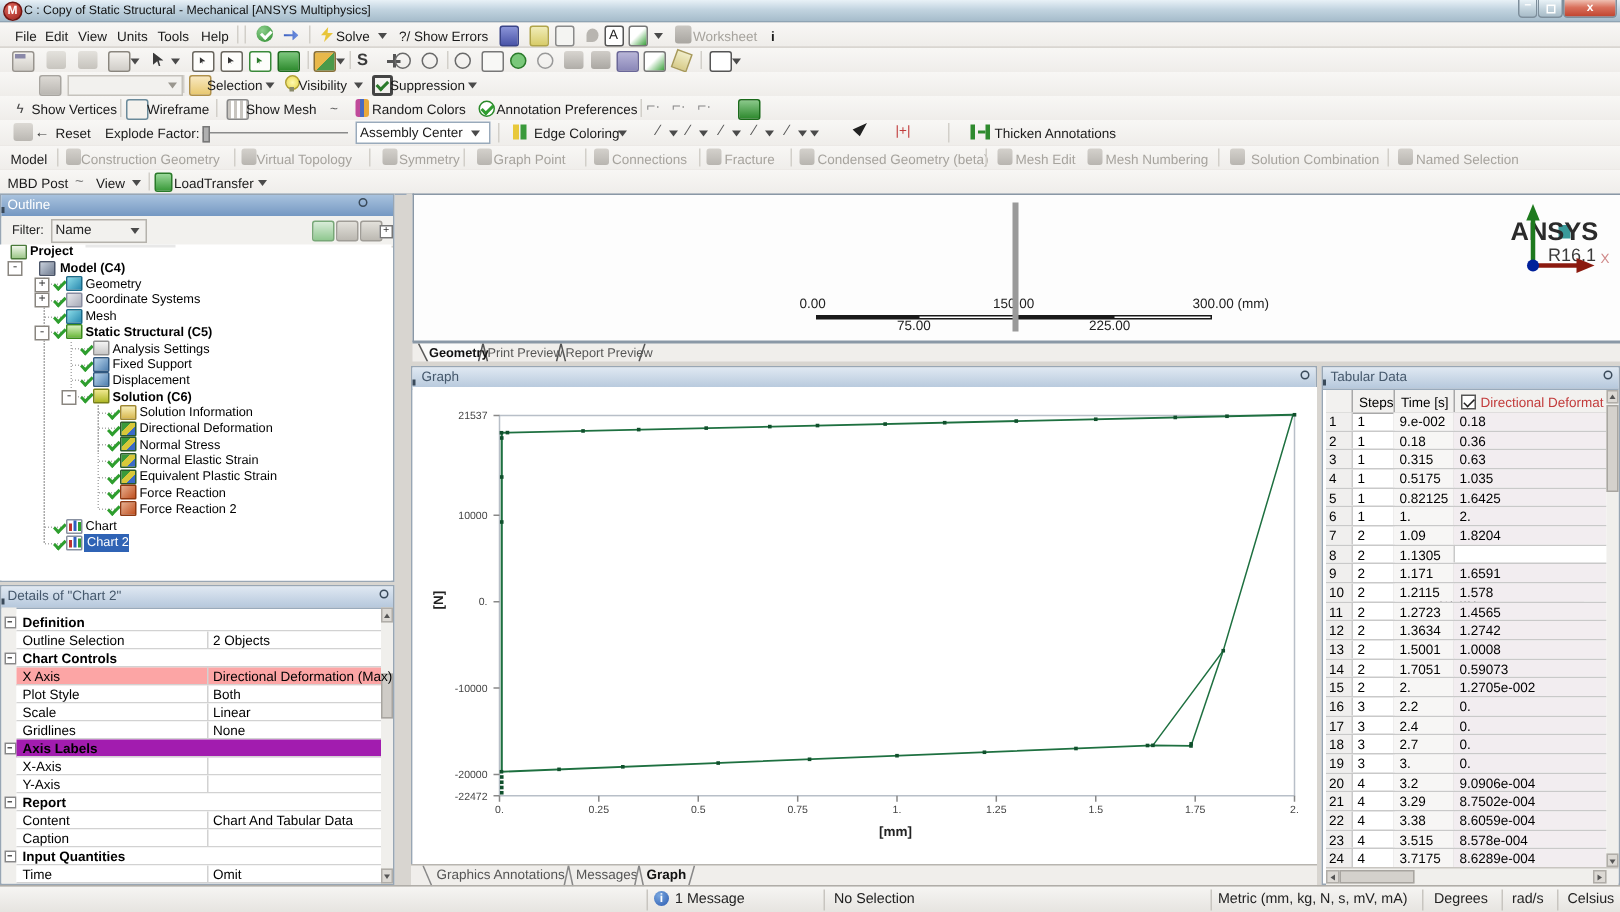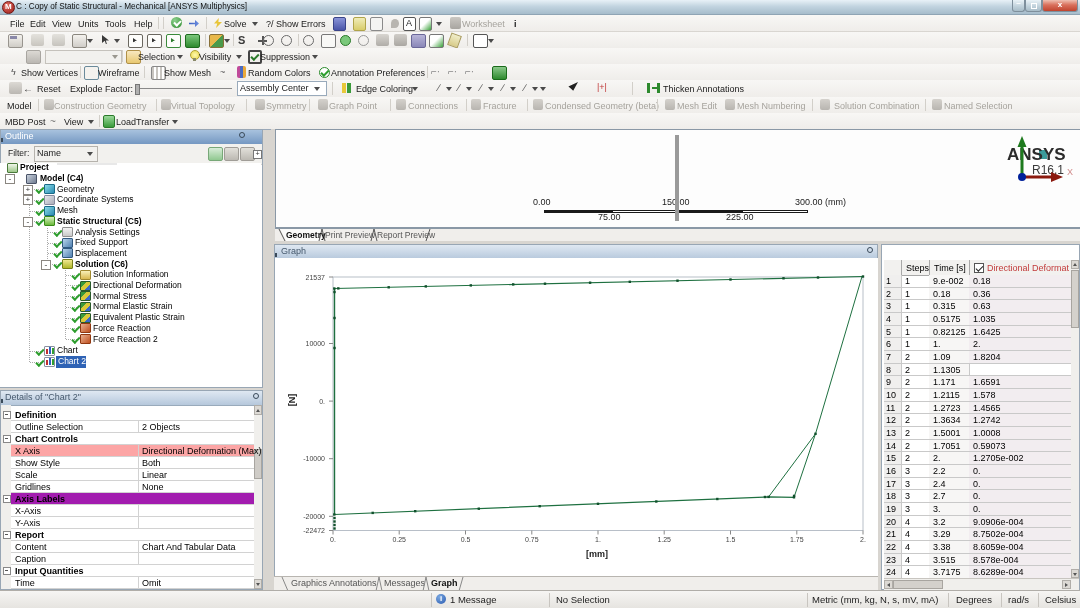--- a/index.html
+++ b/index.html
@@ -372,21 +372,21 @@
         <div class="a" style="left:3.5px;top:33px;width:3px;height:1px;background:#555;"></div>
 <div class="a" style="left:10px;top:28px;width:243px;height:11px;border-bottom:1px solid #d2d2d2;background:#fff;">
           <span class="tx" style="left:4px;top:1px;font-size:9px;font-weight:bold;color:#000;">Chart Controls</span>
         </div>
 <div class="a" style="left:10px;top:40px;width:243px;height:11px;border-bottom:1px solid #d2d2d2;background:#fca5a5;">
           <span class="tx" style="left:4px;top:1px;font-size:9px;color:#000;">X Axis</span>
           <div class="a" style="left:127px;top:0;width:1px;height:11px;background:#d2d2d2;"></div>
           <span class="tx" style="left:131px;top:1px;font-size:9px;color:#000;">Directional Deformation (Max)</span>
         </div>
 <div class="a" style="left:10px;top:52px;width:243px;height:11px;border-bottom:1px solid #d2d2d2;background:#fff;">
-          <span class="tx" style="left:4px;top:1px;font-size:9px;color:#000;">Show Style</span>
+          <span class="tx" style="left:4px;top:1px;font-size:9px;color:#000;">Plot Style</span>
           <div class="a" style="left:127px;top:0;width:1px;height:11px;background:#d2d2d2;"></div>
           <span class="tx" style="left:131px;top:1px;font-size:9px;color:#000;">Both</span>
         </div>
 <div class="a" style="left:10px;top:64px;width:243px;height:11px;border-bottom:1px solid #d2d2d2;background:#fff;">
           <span class="tx" style="left:4px;top:1px;font-size:9px;color:#000;">Scale</span>
           <div class="a" style="left:127px;top:0;width:1px;height:11px;background:#d2d2d2;"></div>
           <span class="tx" style="left:131px;top:1px;font-size:9px;color:#000;">Linear</span>
         </div>
 <div class="a" style="left:10px;top:76px;width:243px;height:11px;border-bottom:1px solid #d2d2d2;background:#fff;">
           <span class="tx" style="left:4px;top:1px;font-size:9px;color:#000;">Gridlines</span>
@@ -565,20 +565,25 @@
  <span class="tx" style="left:110px;top:1px;font-size:9px;color:#555;">Messages</span>
  <span class="tx" style="left:157px;top:1px;font-size:9px;font-weight:bold;color:#111;">Graph</span>
  <svg class="a" style="left:0;top:0;" width="220" height="14">
         <path d="M8,0 L14,14" stroke="#888" fill="none"></path>
         <path d="M102,14 L105,0 L108,14" stroke="#888" fill="none"></path>
         <path d="M149,14 L152,0 L155,14" stroke="#888" fill="none"></path>
         <path d="M185,14 L189,0" stroke="#888" fill="none"></path>
       </svg>
 </div>
 <div class="a" style="left:881px;top:244px;width:199px;height:346px;background:#fff;border:1px solid #98a6b4;box-sizing:border-box;">
+<div class="a" style="left:0;top:0;width:197px;height:14px;background:linear-gradient(#dfe8f2,#b6c8dc);border-bottom:1px solid #9ab;">
+<span class="tx" style="left:5px;top:1px;font-size:9px;color:#45586c;">Tabular Data</span>
+<span style="position:absolute;width:4px;height:4px;border:1.5px solid #3a4a5a;border-radius:50%;left:187px;top:2px;"></span>
+        <span style="position:absolute;width:1.5px;height:4px;background:#3a4a5a;left:187px2;top:8px;"></span>
+      </div>
 <div class="a" style="left:2px;top:15px;width:187px;height:15px;background:#f2f1ef;border-bottom:1px solid #a8a8a8;">
 <div class="a" style="left:17px;top:0;width:1px;height:15px;background:#a8a8a8;"></div>
 <div class="a" style="left:45px;top:0;width:1px;height:15px;background:#a8a8a8;"></div>
 <div class="a" style="left:85px;top:0;width:1px;height:15px;background:#a8a8a8;"></div>
 <span class="tx" style="left:22px;top:2px;font-size:9px;color:#000;top:3px;">Steps</span>
 <span class="tx" style="left:50px;top:2px;font-size:9px;color:#000;top:3px;">Time [s]</span>
 <div class="a" style="left:90px;top:3px;width:8px;height:8px;background:#fff;border:1px solid #555;"></div>
 <div class="chk" style="left:91.5px;top:5.5px;border-color:#222;border-width:1.5px;"></div>
 <span class="tx" style="left:103px;top:2px;font-size:9px;color:#c23b3b;top:3px;">Directional Deformat</span>
 </div>

